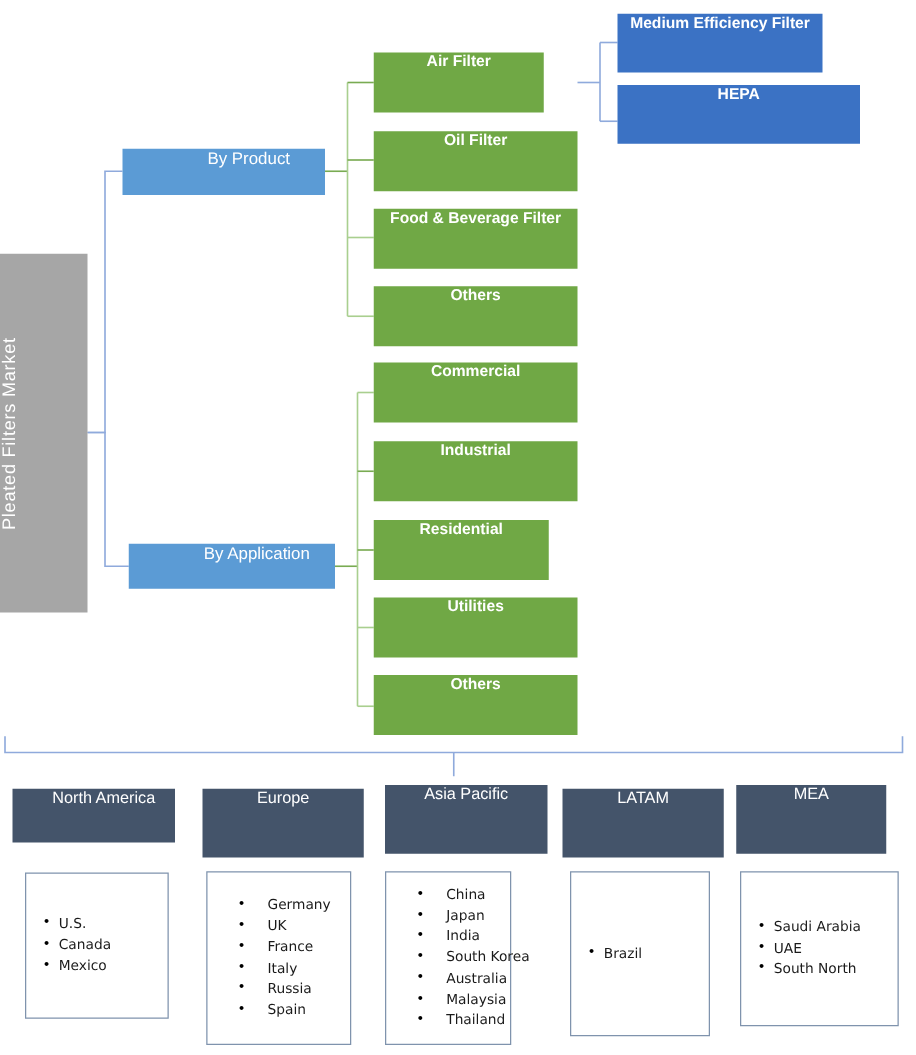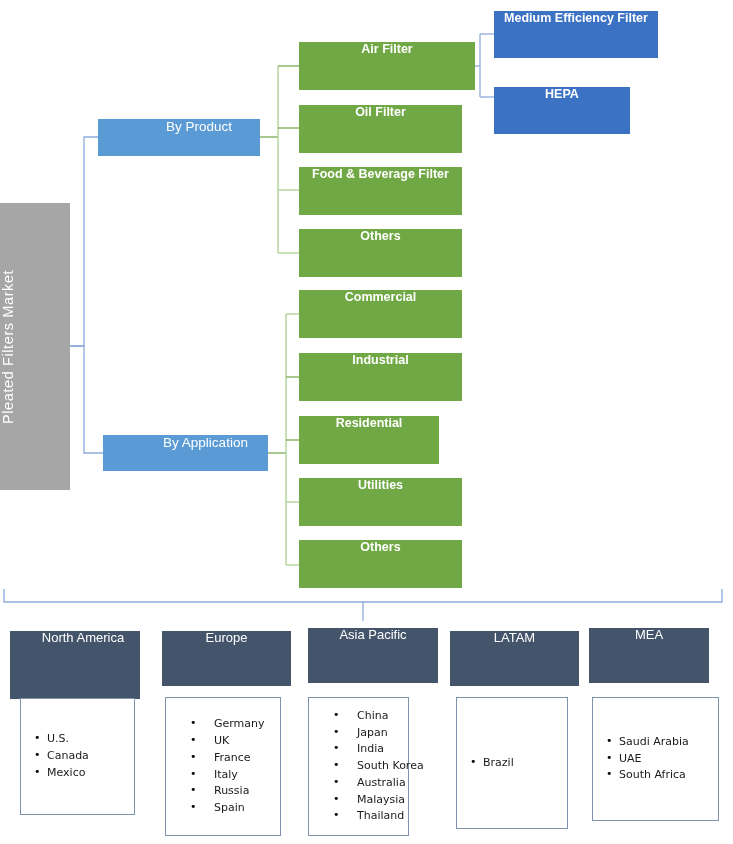--- a/index.html
+++ b/index.html
@@ -135,57 +135,57 @@
     <span>Pleated Filters Market</span>
   </div>
 
   <div class="box cat-box" style="left:98px; top:119px; width:162px; height:37px;">
     <span>By Product</span>
   </div>
   <div class="box cat-box" style="left:103px; top:435px; width:165px; height:36px;">
     <span>By Application</span>
   </div>
 
-  <div class="box seg-box" style="left:299px; top:42px; width:176px; height:48px;">
+  <div class="box seg-box" style="left:299px; top:42px; width:136px; height:48px;">
     <span>Air Filter</span>
   </div>
   <div class="box seg-box" style="left:299px; top:105px; width:163px; height:48px;">
     <span>Oil Filter</span>
   </div>
   <div class="box seg-box" style="left:299px; top:167px; width:163px; height:48px;">
     <span>Food  &amp; Beverage Filter</span>
   </div>
   <div class="box seg-box" style="left:299px; top:229px; width:163px; height:48px;">
     <span>Others</span>
   </div>
 
   <div class="box sub-box" style="left:494px; top:11px; width:164px; height:47px;">
     <span>Medium Efficiency Filter</span>
   </div>
-  <div class="box sub-box" style="left:494px; top:87px; width:136px; height:47px;">
+  <div class="box sub-box" style="left:494px; top:68px; width:194px; height:47px;">
     <span>HEPA</span>
   </div>
 
   <div class="box seg-box" style="left:299px; top:290px; width:163px; height:48px;">
     <span>Commercial</span>
   </div>
   <div class="box seg-box" style="left:299px; top:353px; width:163px; height:48px;">
     <span>Industrial</span>
   </div>
   <div class="box seg-box" style="left:299px; top:416px; width:140px; height:48px;">
     <span>Residential</span>
   </div>
   <div class="box seg-box" style="left:299px; top:478px; width:163px; height:48px;">
     <span>Utilities</span>
   </div>
   <div class="box seg-box" style="left:299px; top:540px; width:163px; height:48px;">
     <span>Others</span>
   </div>
 
-  <div class="box region-head" style="left:10px; top:631px; width:130px; height:68px;padding-left:16px;">
+  <div class="box region-head" style="left:10px; top:631px; width:130px; height:43px;padding-left:16px;">
     <span>North America</span>
   </div>
   <div class="box region-head" style="left:162px; top:631px; width:129px; height:55px;">
     <span>Europe</span>
   </div>
   <div class="box region-head" style="left:308px; top:628px; width:130px; height:55px;">
     <span>Asia Pacific</span>
   </div>
   <div class="box region-head" style="left:450px; top:631px; width:129px; height:55px;">
     <span>LATAM</span>
@@ -228,17 +228,17 @@
   <div class="region-list" style="left:456px; top:697px; width:112px; height:132px;">
     <ul>
       <li>Brazil</li>
     </ul>
   </div>
 
   <div class="region-list" style="left:592px; top:697px; width:127px; height:124px;">
     <ul>
       <li>Saudi Arabia</li>
       <li>UAE</li>
-      <li>South Africa</li>
+      <li>South North</li>
     </ul>
   </div>
 
 </div>
 
 </body></html>

